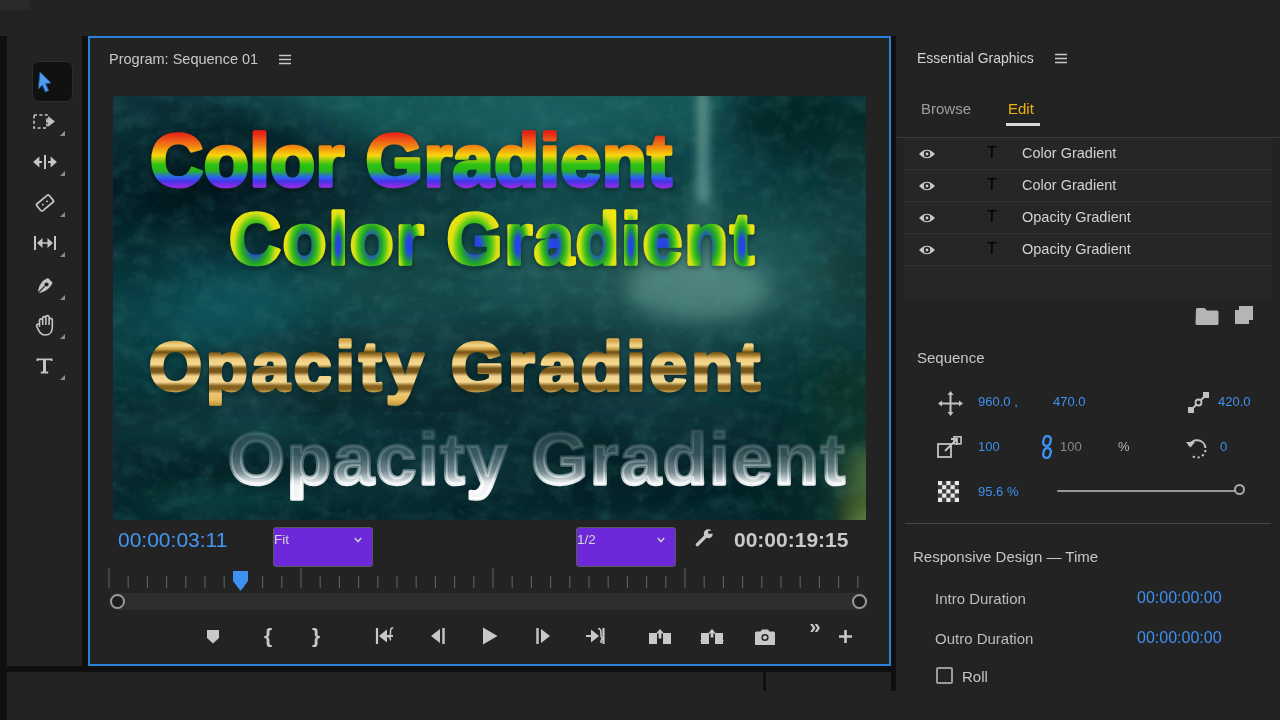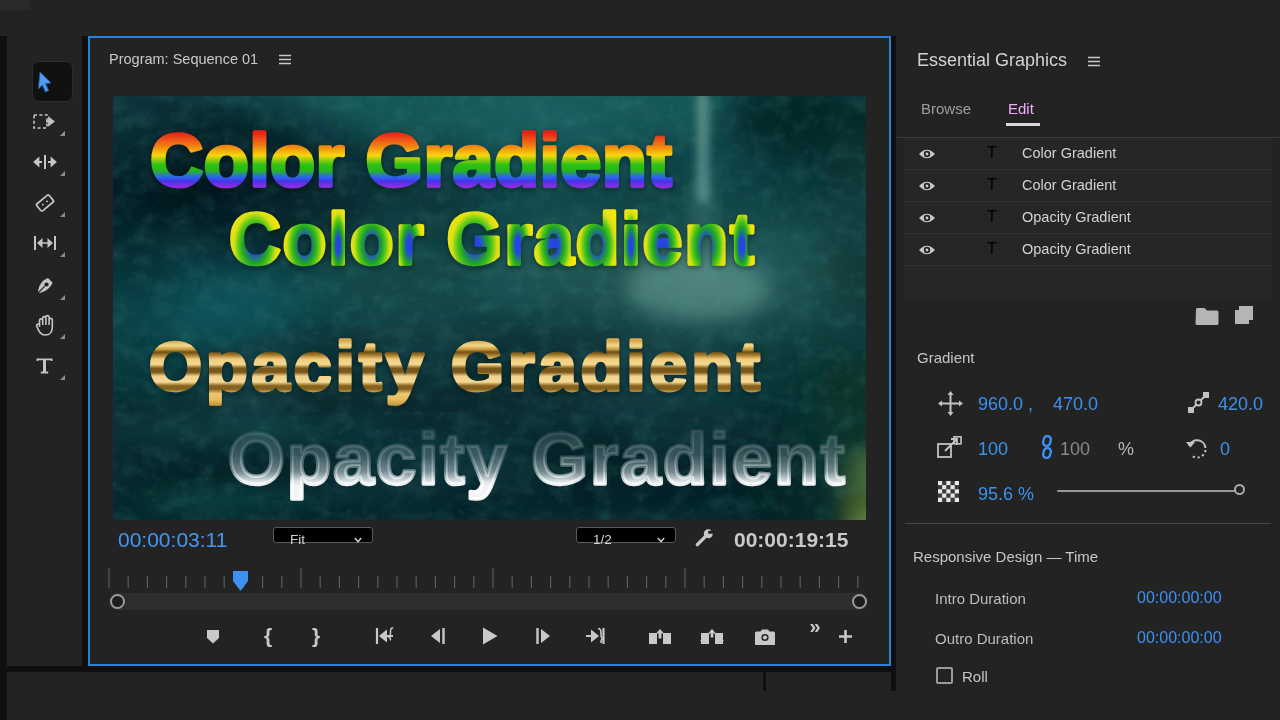--- a/index.html
+++ b/index.html
@@ -9,39 +9,39 @@
 .tool{position:absolute;left:0;width:75px;height:40px;display:flex;align-items:center;justify-content:center}
 .tool svg{display:block}
 .subtri{position:absolute;right:17px;bottom:6px;width:0;height:0;border-left:5px solid transparent;border-bottom:5px solid #8e8e8e}
 #selbox{left:25px;top:25px;width:41px;height:41px;background:#111;border-radius:7px;border:1px solid #2c2c2c}
 #program{left:88px;top:36px;width:803px;height:630px;background:#232323;border:2px solid #2a7fd8}
 #pgtitle{left:19px;top:13px;font-size:14.5px;color:#c9c9c9}
 .burger{display:inline-block;vertical-align:-1px;margin-left:20px}
 #video{left:23px;top:58px;width:753px;height:424px;background:#0c3a41}
 #tc1{left:28px;top:490px;font-size:21px;font-weight:normal;color:#4596f2;letter-spacing:0px}
 #tc2{left:644px;top:490px;font-size:21px;font-weight:bold;color:#c9c9c9;letter-spacing:0px}
-.drop{position:absolute;height:16px;background:#000000;border:1px solid #5a5a5a;border-radius:3px;color:#d4d4d4;font-size:13.5px;line-height:23px;padding-left:16px}
+.drop{position:absolute;height:40px;background:#6d28d9;border:1px solid #5a5a5a;border-radius:3px;color:#d4d4d4;font-size:13.5px;line-height:23px;}
 .chev{position:absolute;right:10px;top:8px;width:8px;height:8px}
 #ruler{left:18px;top:528px;width:755px;height:27px}
 #scroll{left:19px;top:555px;width:759px;height:17px;background:#2e2e2e;border-radius:9px}
 .knob{position:absolute;top:1px;width:15px;height:15px;border-radius:50%;background:#1d1d1d;border:2.5px solid #9b9b9b}
 #transport{left:0;top:578px;width:799px;height:44px}
 .tbtn{position:absolute;top:0;width:34px;height:40px;display:flex;align-items:center;justify-content:center;color:#c8c8c8}
 #eg{left:896px;top:36px;width:384px;height:684px;background:#232323}
-#egtitle{left:21px;top:14px;font-size:18px;color:#d2d2d2}
+#egtitle{left:21px;top:14px;font-size:14px;color:#d2d2d2}
 .tab{position:absolute;top:64px;font-size:15px}
 #layers{left:8px;top:102px;width:368px;height:162px;background:#262626}
 .lrow{position:absolute;left:0;width:368px;height:32px;border-bottom:1px solid #323232}
 .lrow .eye{position:absolute;left:14px;top:9px}
 .lrow .ticon{position:absolute;left:83px;top:6px}
 .lrow .lname{position:absolute;left:118px;top:7px;font-size:14.5px;color:#d2d2d2}
 .blue{color:#3d91f0}
 .dim{color:#8a8a8a}
 .sect{position:absolute;font-size:15px;color:#c6c6c6}
-.val{position:absolute;font-size:18px;font-weight:bold}
+.val{position:absolute;font-size:13px;font-weight:bold}
 .icon{position:absolute}
 #slider{left:161px;top:454px;width:180px;height:2px;background:#999;border-radius:1px}
 #sknob{left:338px;top:448px;width:11px;height:11px;border-radius:50%;background:#232323;border:2.5px solid #aaa}
 #divider1{left:9px;top:487px;width:366px;height:1px;background:#454545}
 .check{position:absolute;width:17px;height:17px;border:2px solid #9a9a9a;border-radius:2px}
 </style></head><body>
 <div id="app">
 
 <div class="abs gap" style="left:0;top:0;width:7px;height:720px"></div>
 <div class="abs gap" style="left:82px;top:36px;width:6px;height:636px"></div>
@@ -416,21 +416,21 @@
           </svg>
         </div>
       </div>
 </div>
 
 <div id="eg" class="abs">
   <div id="egtitle" class="abs">Essential Graphics<span class="burger"><svg width="14" height="11" viewBox="0 0 14 11">
             <path d="M1 1.5 h12 M1 5.5 h12 M1 9.5 h12" stroke="#c9c9c9" stroke-width="1.6"></path>
           </svg></span></div>
   <div class="tab abs" style="left:25px;color:#9e9e9e">Browse</div>
-  <div class="tab abs" style="left:112px;color:#f0abfc">Edit</div>
+  <div class="tab abs" style="left:112px;color:#eab308">Edit</div>
   <div class="abs" style="left:110px;top:87px;width:34px;height:3px;background:#d8d8d8"></div>
   <div class="abs" style="left:0;top:101px;width:384px;height:1px;background:#3a3a3a"></div>
   <div id="layers" class="abs">
     <div class="lrow" style="top:0px">
           <span class="eye"><svg width="18" height="14" viewBox="0 0 18 14">
               <path d="M1 7 Q9 -1.5 17 7 Q9 15.5 1 7 Z" fill="#c8c8c8"></path>
               <circle cx="9" cy="7" r="3.2" fill="#262626"></circle>
               <circle cx="9" cy="7" r="1.4" fill="#c8c8c8"></circle>
             </svg></span>
           <span class="ticon">T</span>
@@ -464,21 +464,21 @@
           <span class="lname">Opacity Gradient</span>
         </div>
   </div>
   <div class="icon" style="left:299px;top:269px"><svg width="25" height="21" viewBox="0 0 25 21">
           <path d="M1 4.5 a1.5 1.5 0 0 1 1.5 -1.5 h7 l2.5 2.5 h10 a1.5 1.5 0 0 1 1.5 1.5 v11.5 a1.5 1.5 0 0 1 -1.5 1.5 h-20 a1.5 1.5 0 0 1 -1.5 -1.5 Z" fill="#b5b5b5"></path>
         </svg></div>
   <div class="icon" style="left:338px;top:269px"><svg width="20" height="20" viewBox="0 0 20 20">
           <path d="M1 5 H15 V19 H1 Z" fill="#b5b5b5"></path>
           <path d="M5 1 H19 V15 H15 V5 H5 Z" fill="#b5b5b5"></path>
         </svg></div>
-  <div class="sect" style="left:21px;top:313px">Gradient</div>
+  <div class="sect" style="left:21px;top:313px">Sequence</div>
   <div class="icon" style="left:42px;top:355px"><svg width="25" height="25" viewBox="0 0 25 25">
           <path d="M12.5 2 v21 M2 12.5 h21" stroke="#c3c3c3" stroke-width="2"></path>
           <path d="M12.5 0 L9.5 4 h6 Z M12.5 25 L9.5 21 h6 Z M0 12.5 L4 9.5 v6 Z M25 12.5 L21 9.5 v6 Z" fill="#c3c3c3"></path>
         </svg></div>
       <div class="val blue" style="left:82px;top:358px;font-weight:normal">960.0 ,</div>
       <div class="val blue" style="left:157px;top:358px;font-weight:normal">470.0</div>
       <div class="icon" style="left:291px;top:355px"><svg width="23" height="23" viewBox="0 0 23 23">
           <path d="M4 19 L19 4" stroke="#c3c3c3" stroke-width="1.8"></path>
           <rect x="1" y="16" width="6" height="6" fill="#c3c3c3"></rect>
           <rect x="16" y="1" width="6" height="6" fill="#c3c3c3"></rect>

